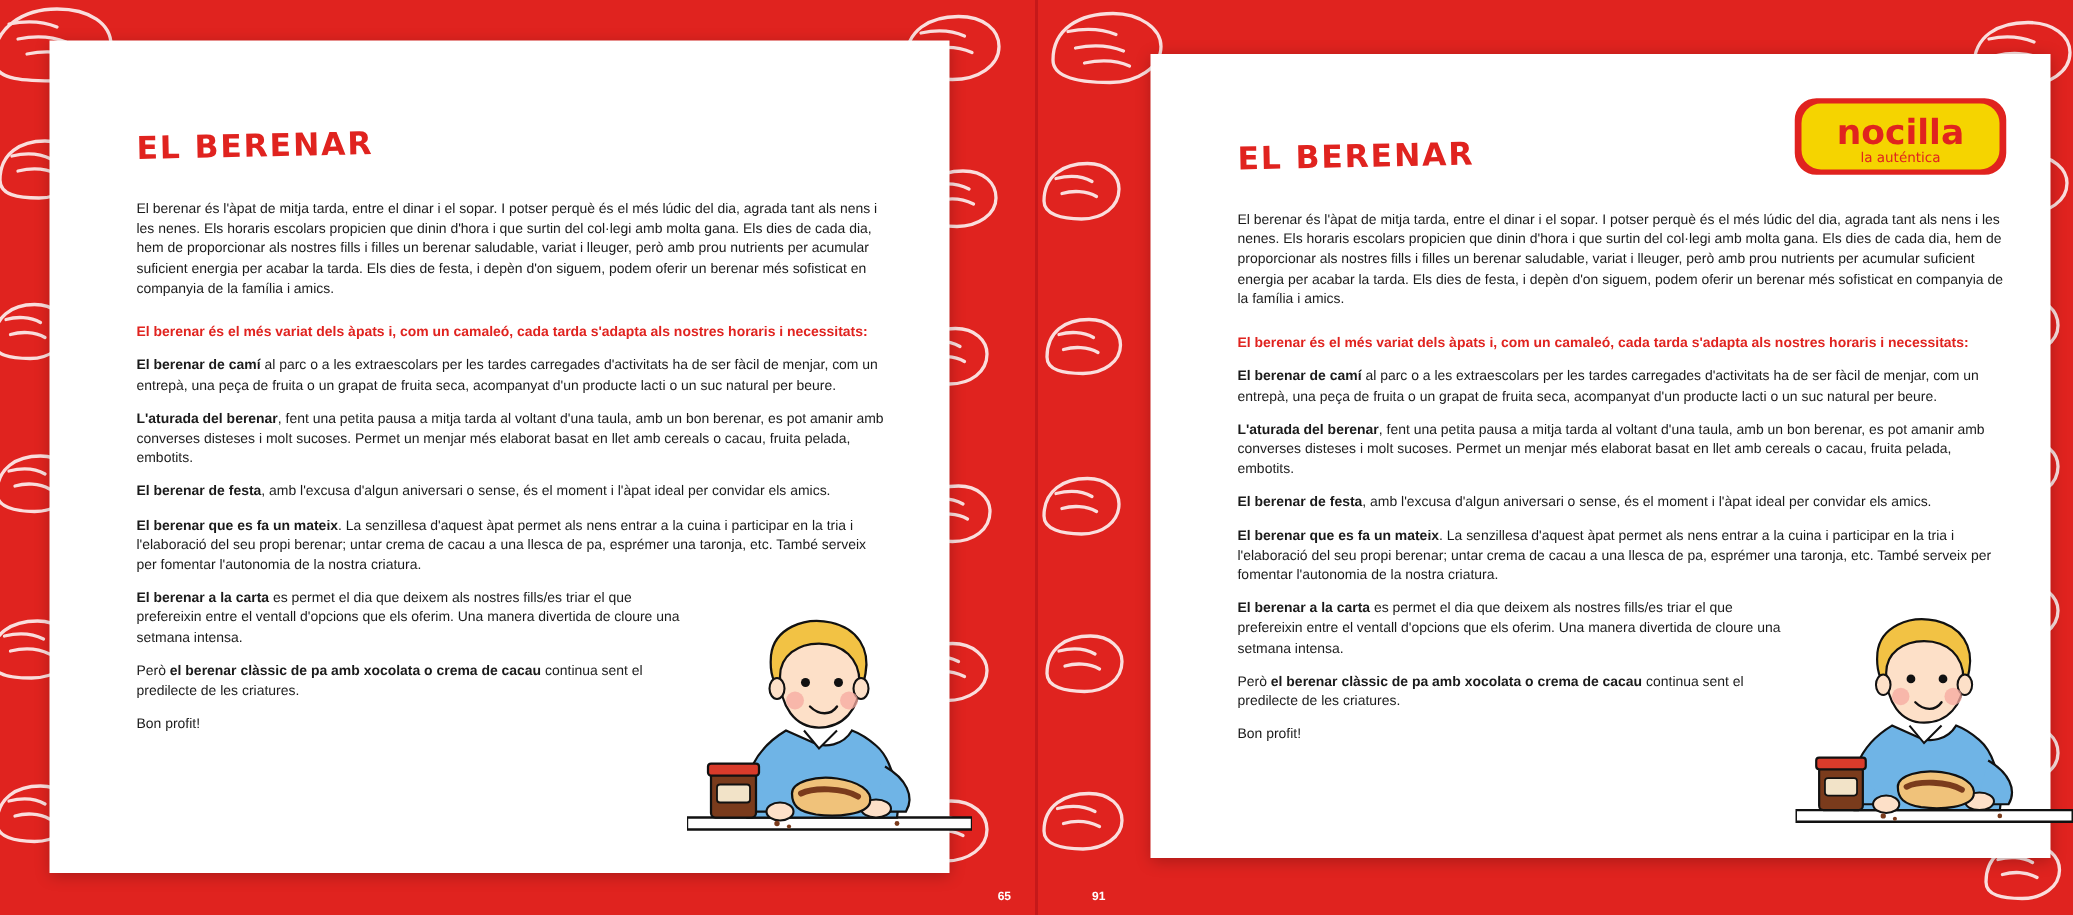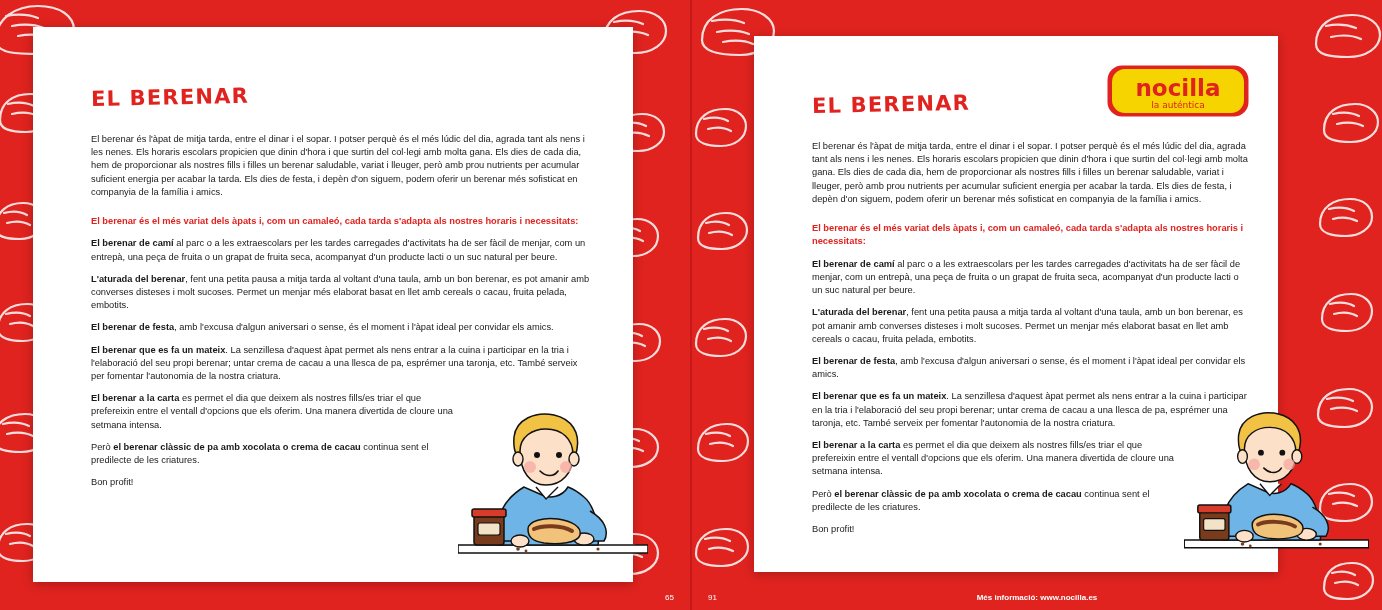--- a/index.html
+++ b/index.html
@@ -16,21 +16,21 @@
   .bread-layer{position:absolute;inset:0;overflow:hidden;pointer-events:none;}
   .bread{position:absolute;opacity:.85;}
   .bread svg{display:block;}
 
   
   .paper{
     position:absolute;background:#ffffff;
     box-shadow:0 2px 10px rgba(0,0,0,.25);
   }
   .paper.left{left:33px;top:27px;width:600px;height:555px;}
-  .paper.right{left:62px;top:36px;width:524px;height:536px;}
+  .paper.right{left:75px;top:36px;width:600px;height:536px;}
 
   .content{position:absolute;left:58px;right:40px;top:60px;}
   .content.r{left:58px;right:30px;top:58px;}
 
   h1.title{
     margin:0 0 22px 0;
     color:#e0231f;
     font-size:21px;
     letter-spacing:1.2px;
     font-weight:bold;
@@ -48,21 +48,21 @@
   .boy{position:absolute;pointer-events:none;}
   .boy.l{left:425px;top:380px;width:190px;height:175px;}
   .boy.r{left:430px;top:370px;width:185px;height:170px;}
 
   
   .logo{
     position:absolute;right:26px;top:22px;width:148px;height:70px;
   }
 
   .folio{
-    position:absolute;bottom:8px;font-size:8px;color:#ffffff;font-weight:normal;
+    position:absolute;bottom:8px;font-size:8px;color:#ffffff;font-weight:bold;margin-left:20px;
   }
   .folio.l{right:16px;}
   .folio.r{left:16px;}
   .footnote{
     position:absolute;bottom:8px;left:0;right:0;text-align:center;
     font-size:8px;color:#ffffff;font-weight:bold;
   }
 </style>
 </head>
 <body>
@@ -427,16 +427,15 @@
           <path d="M70 122 C70 114 86 110 100 112 C114 114 124 120 122 128 C120 136 100 138 86 136 C74 134 70 130 70 122Z" fill="#f0c27a" stroke="#111" stroke-width="1.5"></path>
           <path d="M76 122 C84 118 104 118 114 124" fill="none" stroke="#7a3b1c" stroke-width="4" stroke-linecap="round"></path>
           <circle cx="60" cy="142" r="1.8" fill="#7a3b1c"></circle>
           <circle cx="68" cy="144" r="1.4" fill="#7a3b1c"></circle>
           <circle cx="140" cy="142" r="1.6" fill="#7a3b1c"></circle>
         </svg>
       </div>
     </div>
 
     <div class="folio r">91</div>
-    <div class="footnote">Més informació: www.nocilla.es</div>
   </div>
 
 </div>
 
 </body></html>

